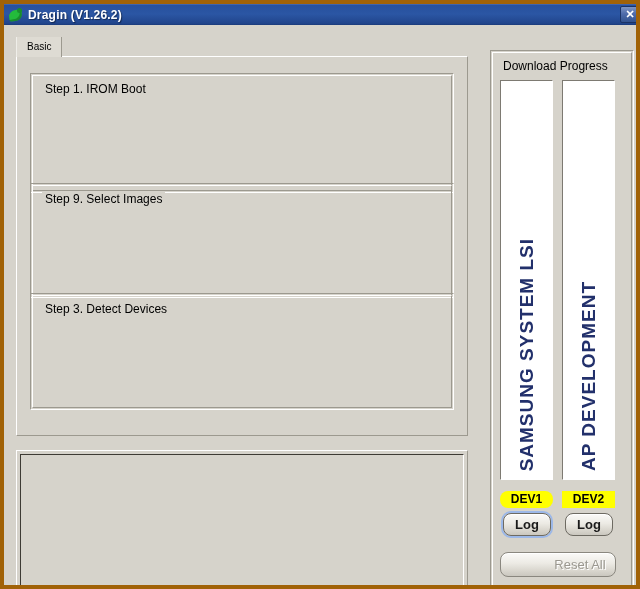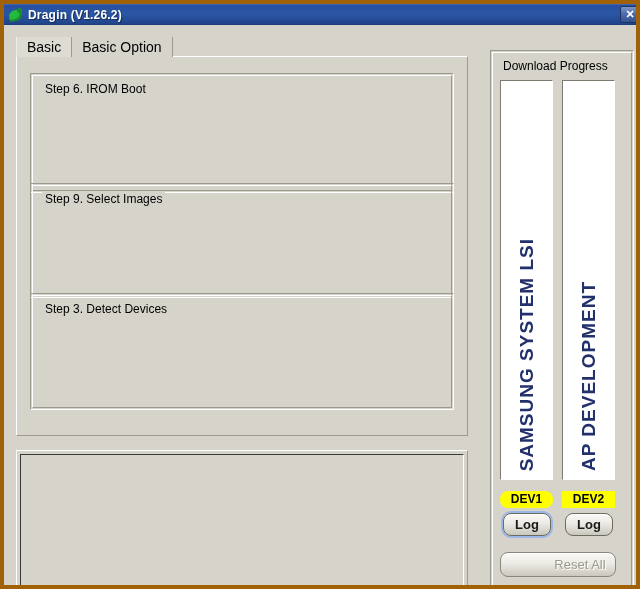--- a/index.html
+++ b/index.html
@@ -110,21 +110,21 @@
     left: 12px; top: 11px;
     width: 452px;
     height: 21px;
     display: flex;
     align-items: flex-end;
     z-index: 2;
   }
   .tab {
     height: 20px;
     padding: 0 10px;
-    font-size: 14px;
+    font-size: 10px;
     color: #000000;
     line-height: 20px;
     background: #d6d3cb;
     border-right: 1px solid #9c998f;
     box-sizing: border-box;
     cursor: pointer;
     white-space: nowrap;
   }
   .tab.first { border-left: 1px solid #efeee9; }
   .tab.selected { background: #dedbd3; }
@@ -363,29 +363,28 @@
     <span class="title-spacer"></span>
     <div class="close-btn">✕</div>
   </div>
 
   <div class="client">
 
     <div class="watermark">JK Electronics</div>
 
     <div class="tabstrip">
       <div class="tab first selected">Basic</div>
-      <div class="tab">Basic Option</div>
     </div>
 
     <div class="tabpage"></div>
 
     <div class="group" style="left:26px; top:48px; width:424px; height:120px;">
       <div class="group-inner"></div>
     </div>
-    <div class="group-title" style="position:absolute; left:38px; top:41px;">Step 6. IROM Boot</div>
+    <div class="group-title" style="position:absolute; left:38px; top:41px;">Step 1. IROM Boot</div>
 
     <div class="btn disabled" style="left:48px; top:70px; width:90px; height:24px; line-height:22px;">BL1</div>
     <div class="field" style="left:158px; top:70px; width:275px; height:24px;">
       <div class="spin">
         <div class="sbtn up"></div>
         <div class="sbtn down"></div>
       </div>
     </div>
 
     <div class="btn disabled" style="left:48px; top:110px; width:90px; height:24px; line-height:22px;">TSR IMAGE</div>

